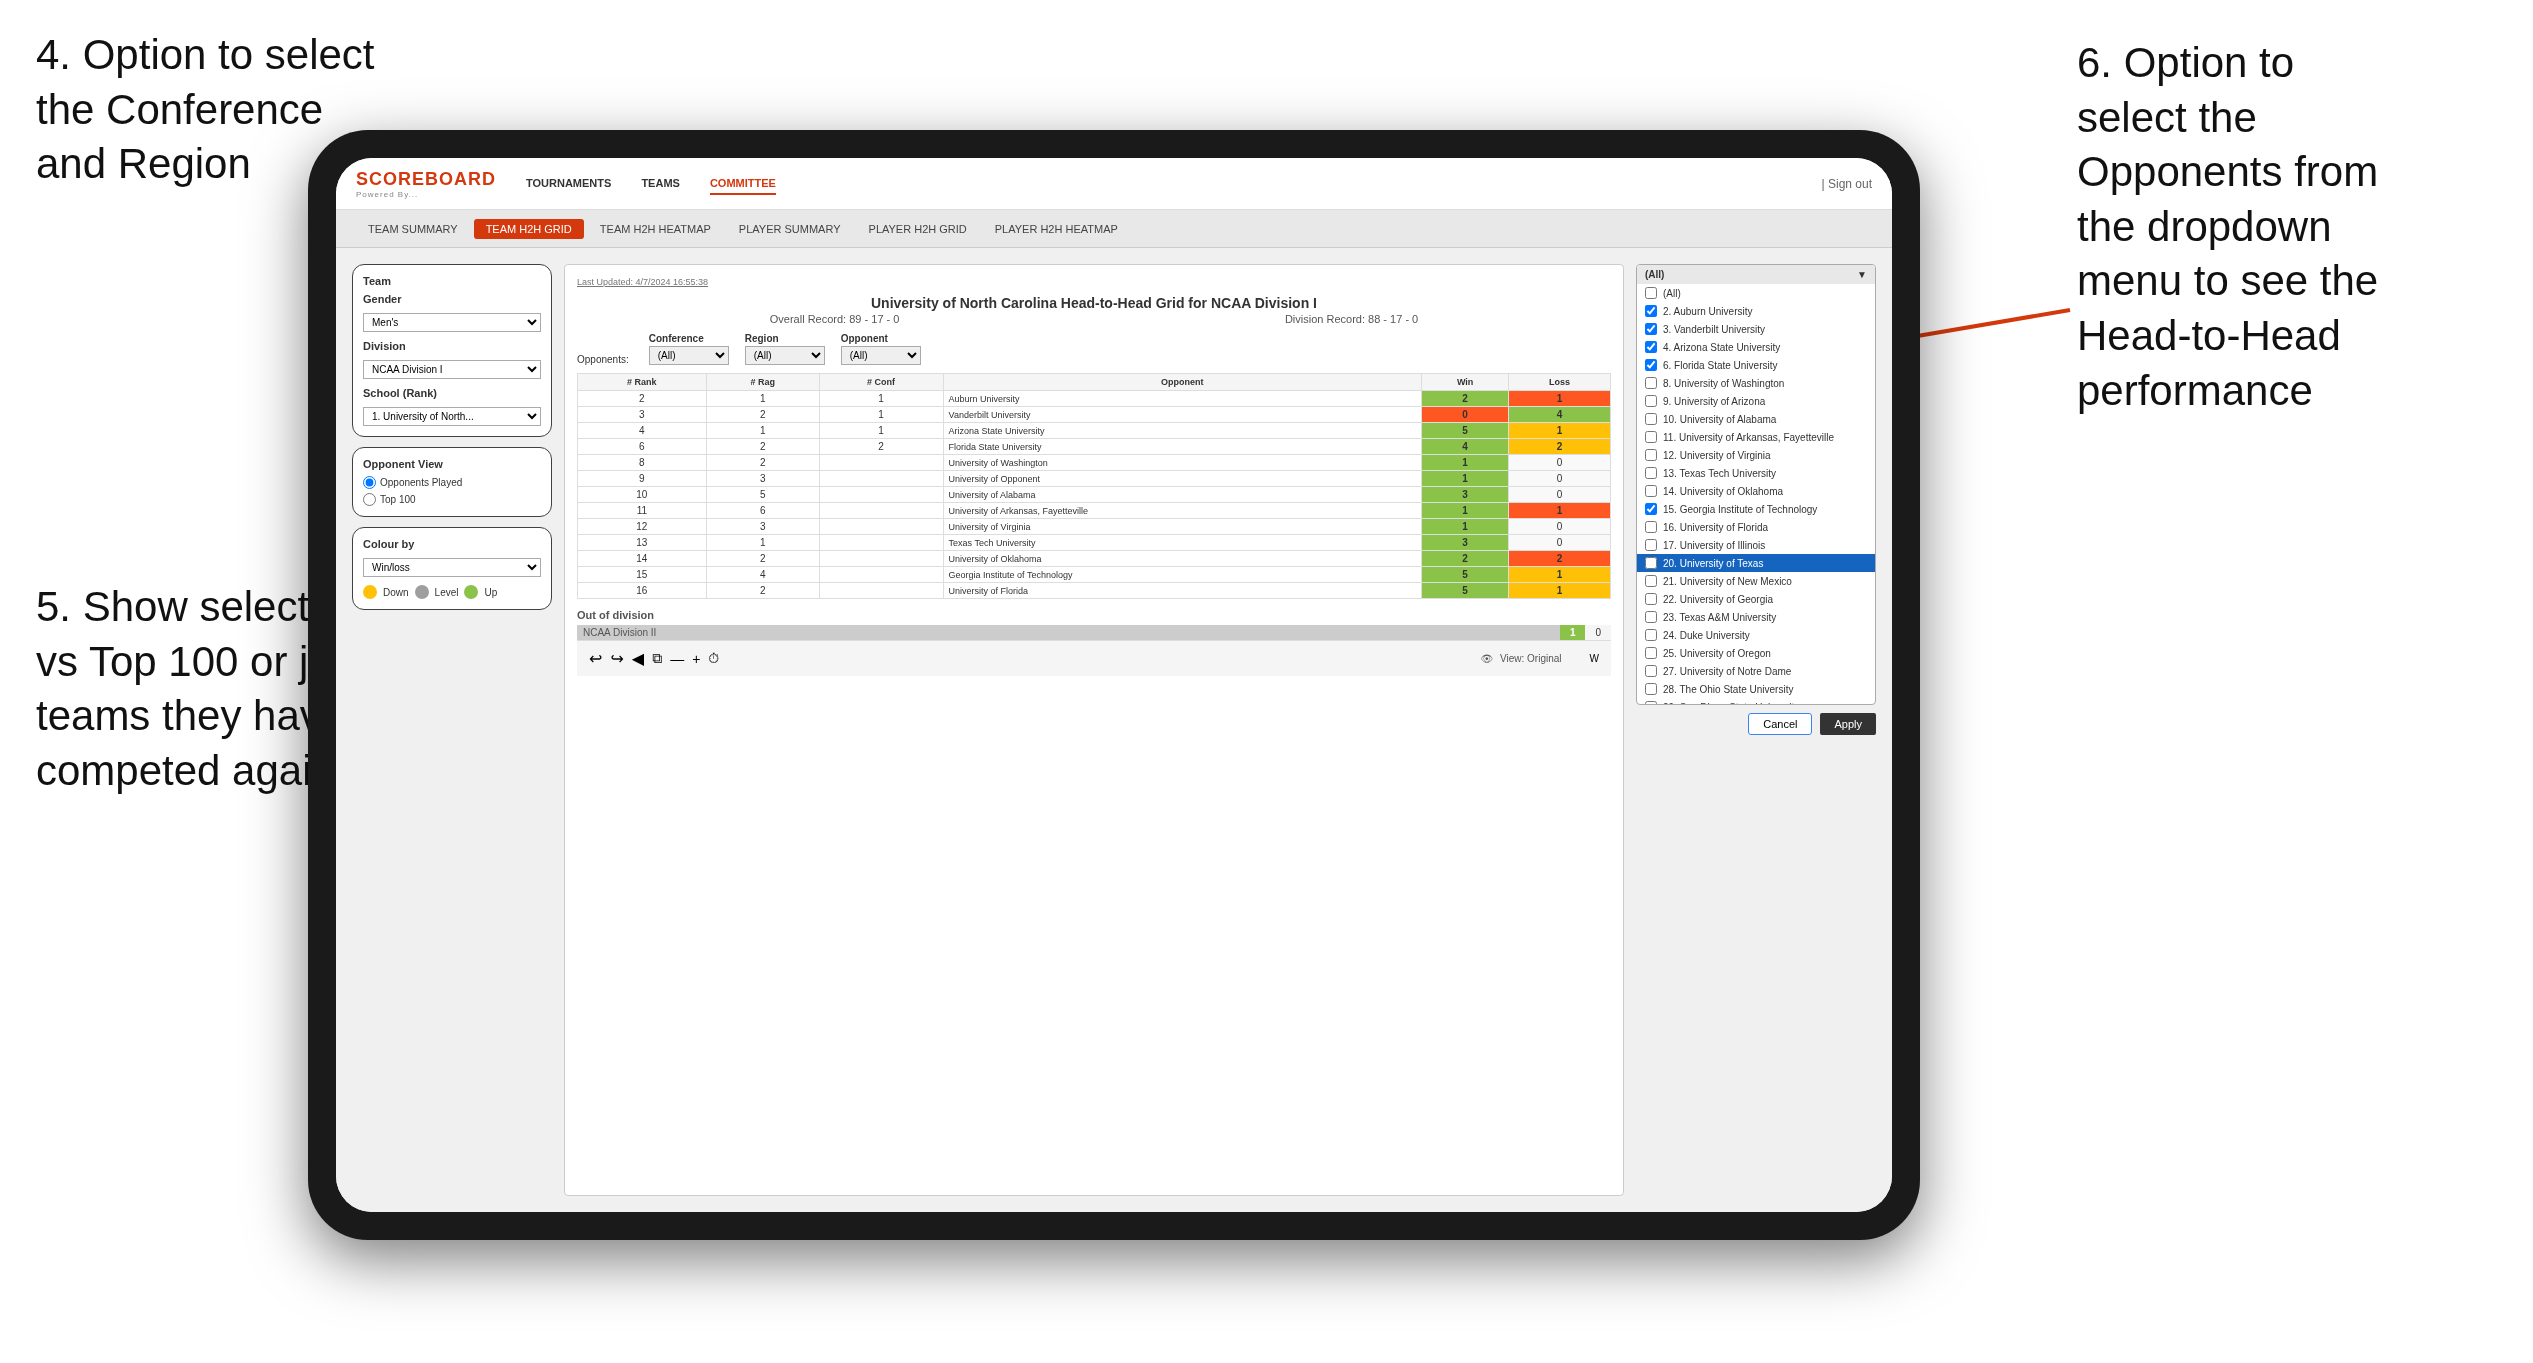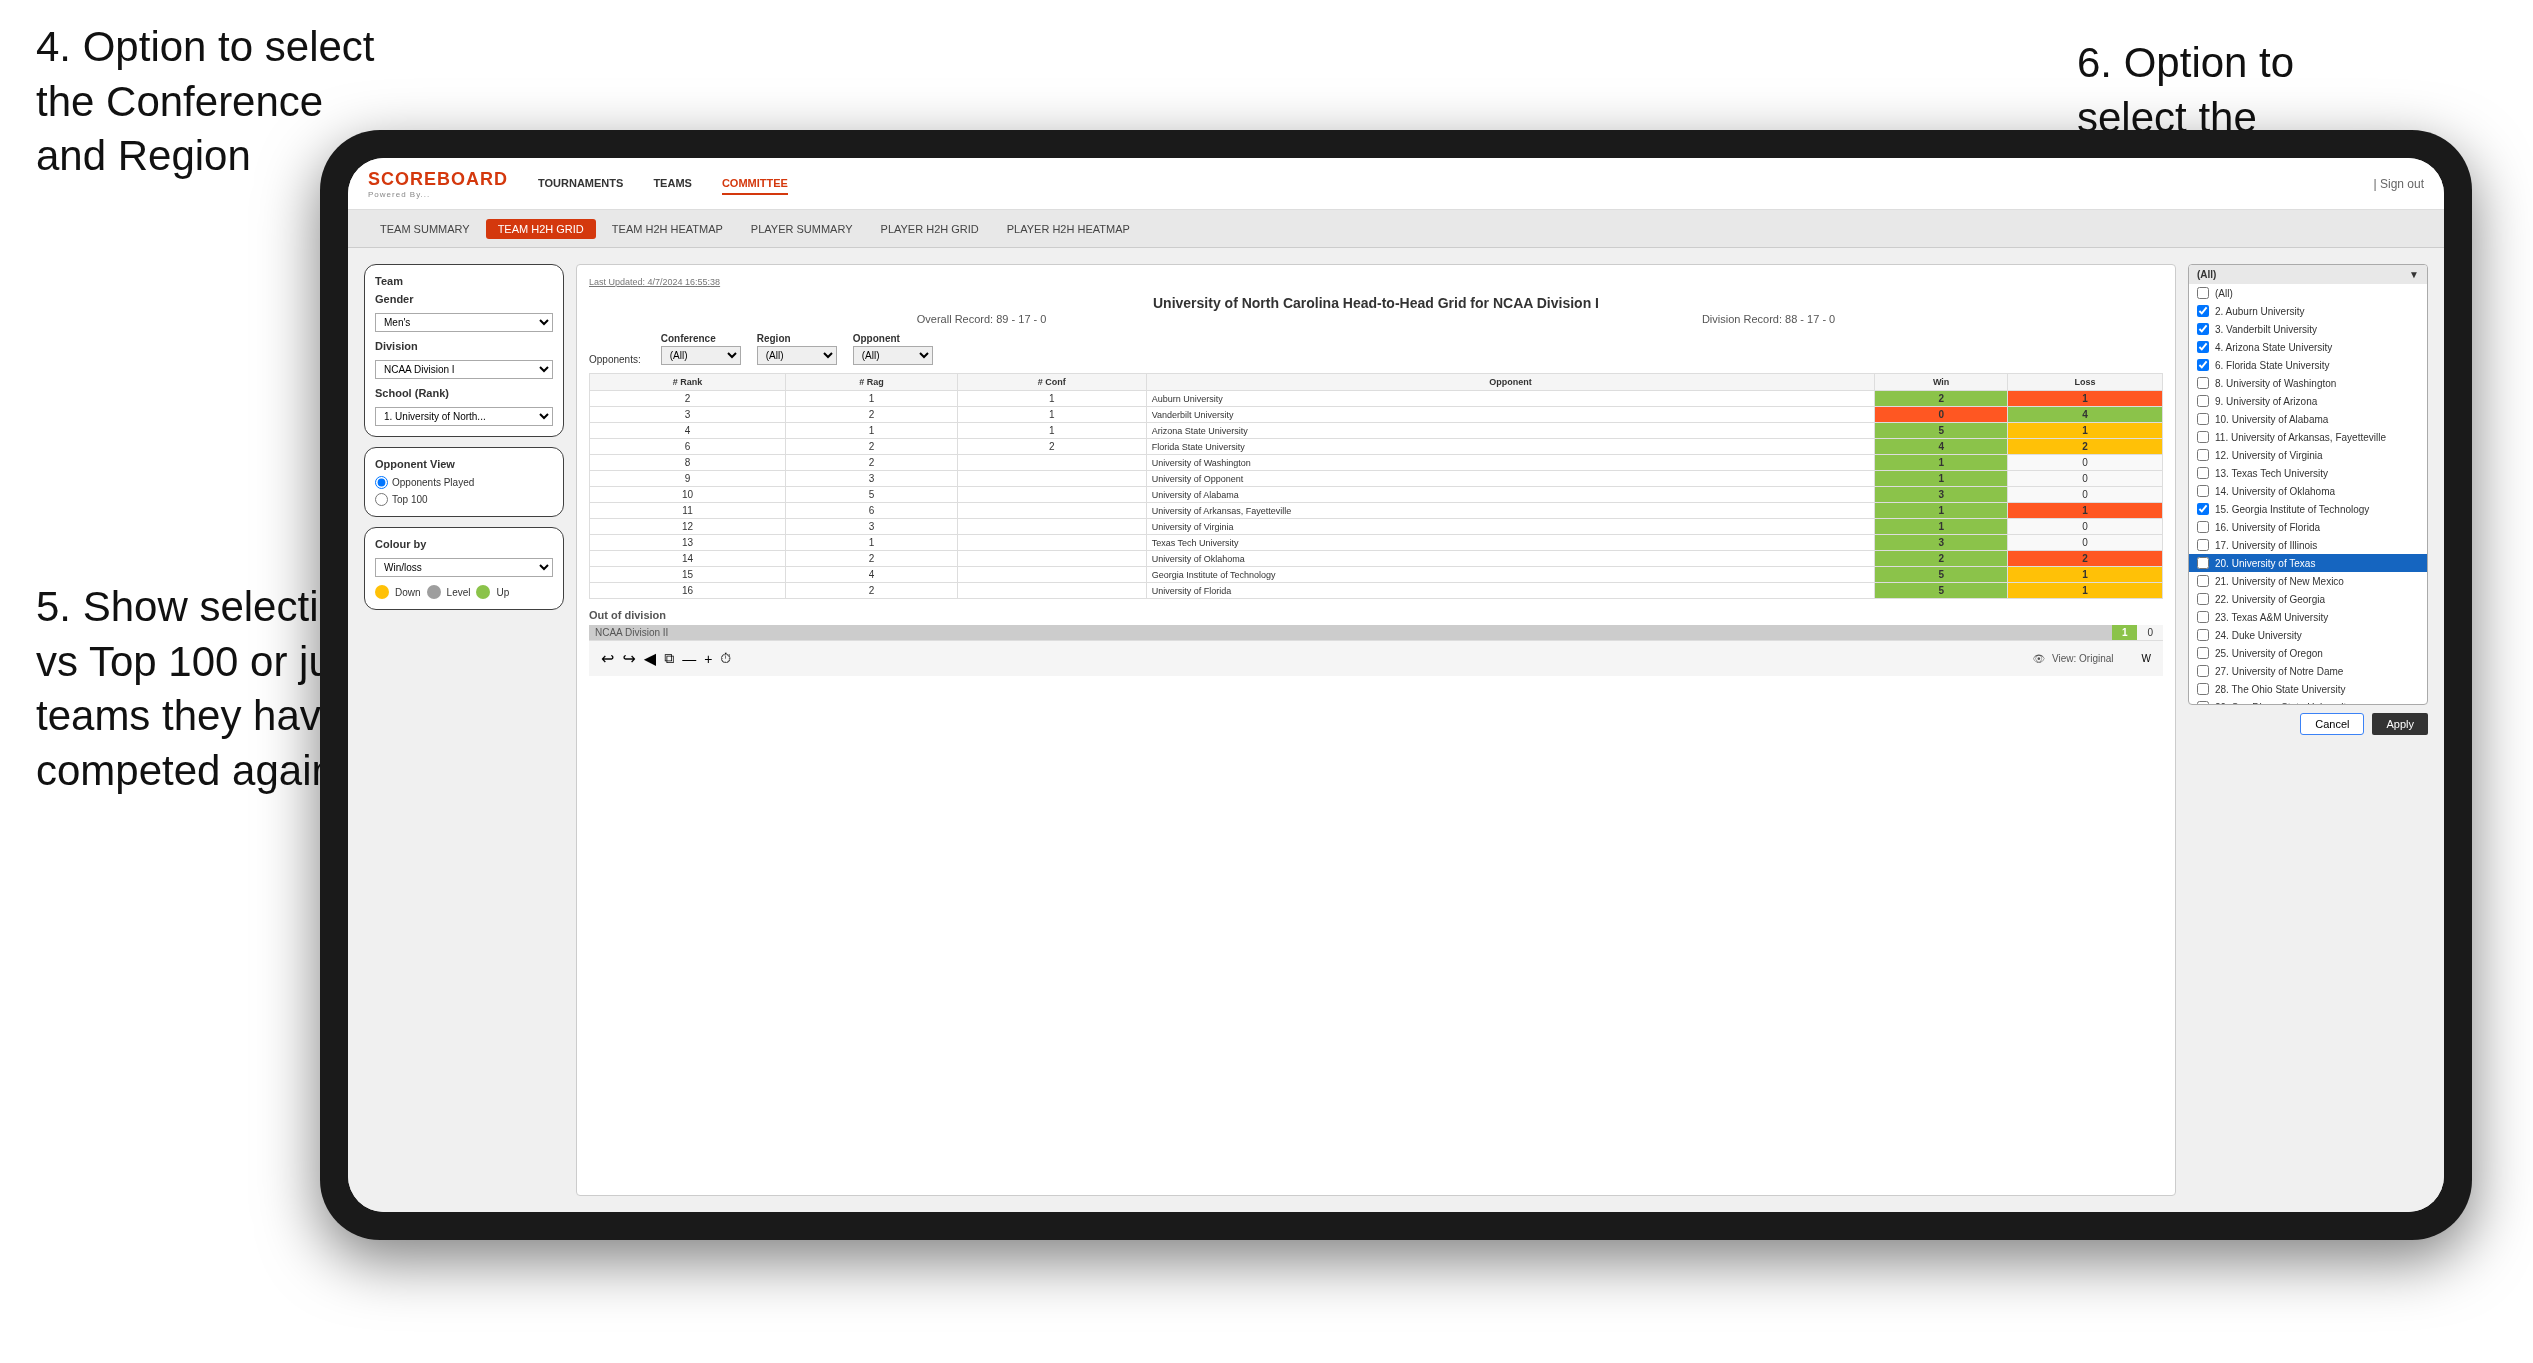--- a/index.html
+++ b/index.html
@@ -14,39 +14,39 @@
 
     
     .annotation {
       position: absolute;
       font-size: 42px;
       font-weight: 400;
       color: #111;
       line-height: 1.3;
     }
 
-    #ann1 { top: 20px; left: 36px; width: 480px; }
+    #ann1 { top: 28px; left: 36px; width: 480px; }
     #ann6 { top: 36px; right: 36px; width: 420px; text-align: left; }
     #ann5 { top: 580px; left: 36px; width: 480px; }
 
     
     .arrows-svg {
       position: absolute;
       top: 0; left: 0;
       width: 2533px;
       height: 1363px;
       pointer-events: none;
     }
 
     
     .tablet-frame {
       position: absolute;
       top: 130px;
-      left: 320px;
-      width: 2152px;
+      left: 308px;
+      width: 1612px;
       height: 1110px;
       background: #1a1a1a;
       border-radius: 60px;
       box-shadow: 0 20px 60px rgba(0,0,0,0.5);
     }
 
     .tablet-screen {
       position: absolute;
       top: 28px;
       left: 28px;

